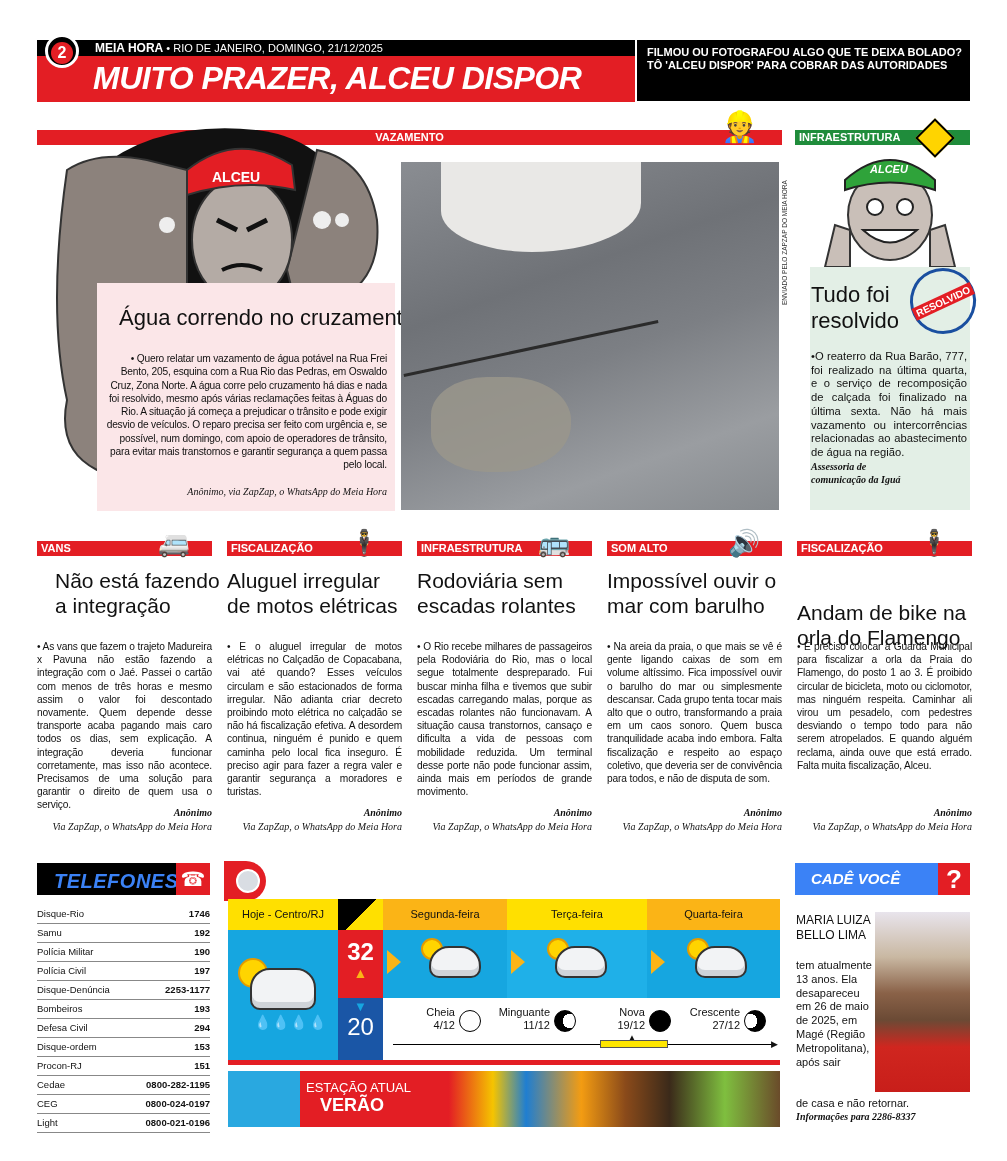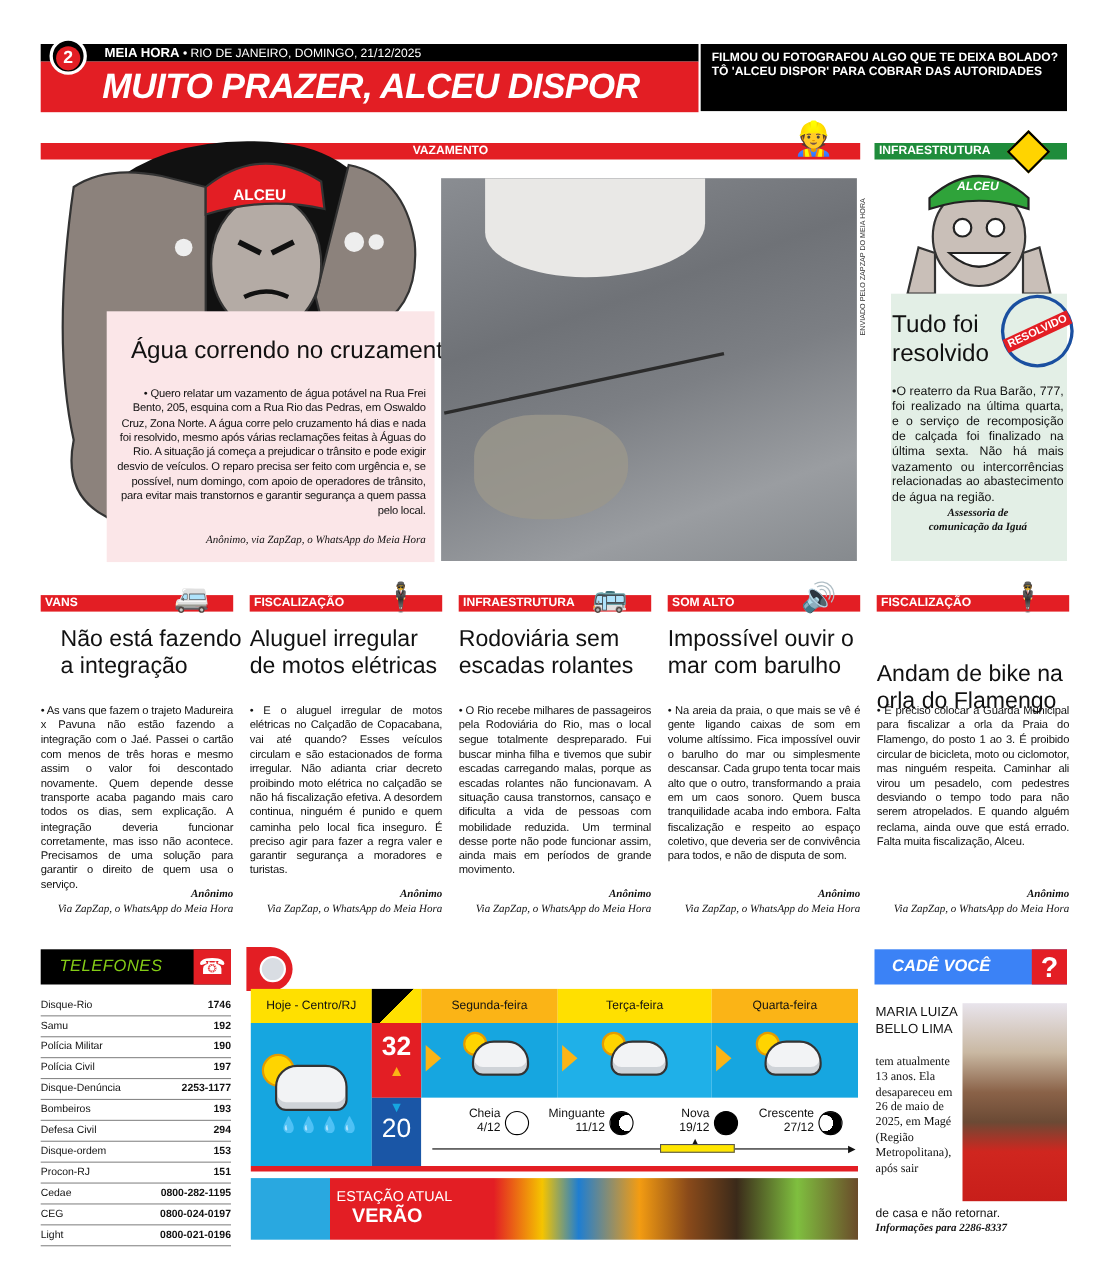--- a/index.html
+++ b/index.html
@@ -30,30 +30,30 @@
 #feature-box{left:97px;top:283px;width:298px;height:228px;background:#fbe6e8}
 #feature-title{left:119px;top:305px;font-size:22px;white-space:nowrap;font-family:"Liberation Sans Narrow","Liberation Sans",sans-serif;color:#111}
 #feature-text{left:104px;top:352px;width:283px;font-size:10.2px;line-height:13.3px;text-align:right;font-family:"Liberation Sans Narrow","Liberation Sans",sans-serif;letter-spacing:-0.2px}
 #feature-sign{left:104px;top:486px;width:283px;text-align:right;font-size:10px;font-style:italic;font-family:"Liberation Serif",serif}
 #photo{left:401px;top:162px;width:378px;height:348px;background:linear-gradient(160deg,#8a8d92 0%,#6f7277 35%,#7c7f84 55%,#9a9da1 80%,#868a8e 100%);overflow:hidden}
 #photo-credit{left:781px;top:165px;width:14px;height:140px;font-size:6.5px;writing-mode:vertical-rl;transform:rotate(180deg);color:#333;white-space:nowrap}
 
 #resolved-box{left:810px;top:267px;width:160px;height:243px;background:#e3efe6}
 #resolved-title{left:811px;top:282px;font-size:22px;line-height:26px;font-family:"Liberation Sans Narrow","Liberation Sans",sans-serif}
 #resolved-text{left:811px;top:350px;width:156px;font-size:11.2px;line-height:13.7px;text-align:justify}
-#resolved-sign{left:811px;top:460px;width:156px;text-align:center;font-size:10px;font-style:italic;font-weight:bold;font-family:"Liberation Serif",serif;line-height:13px}
+#resolved-sign{left:811px;top:460px;width:156px;text-align:left;font-size:10px;font-style:italic;font-weight:bold;font-family:"Liberation Serif",serif;line-height:13px}
 #stamp{left:910px;top:268px;width:66px;height:66px;border-radius:50%;border:3px solid #1a4fa0;transform:rotate(-25deg);display:flex;align-items:center;justify-content:center}
 #stamp span{background:#e31e24;color:#fff;font-size:10px;font-weight:bold;padding:1px 3px}
 .colbar{top:541px;width:175px}
 .col-title{font-size:21px;line-height:25px;font-family:"Liberation Sans Narrow","Liberation Sans",sans-serif;white-space:nowrap}
 .col-text{font-size:10.2px;line-height:13.2px;text-align:justify;font-family:"Liberation Sans Narrow","Liberation Sans",sans-serif;letter-spacing:-0.15px}
 .col-sign{font-size:10px;font-style:italic;font-family:"Liberation Serif",serif;text-align:right;line-height:13px}
 
 #tel-head{left:37px;top:863px;width:173px;height:32px;background:#000}
-#tel-head .t{position:absolute;left:17px;top:7px;color:#84cc16;font-weight:normal;font-style:italic;font-size:15px;letter-spacing:0.5px}
+#tel-head .t{position:absolute;left:17px;top:7px;color:#3b82f6;font-weight:bold;font-style:italic;font-size:20px;letter-spacing:0.5px}
 #tel-head .ic{position:absolute;right:0;top:0;width:34px;height:32px;background:#e31e24;color:#fff;text-align:center;font-size:20px;line-height:32px}
 #tel-list{left:37px;top:905px;width:173px}
 .tel-row{display:flex;justify-content:space-between;font-size:9.5px;height:19px;line-height:17px;border-bottom:1.5px solid #888}
 .tel-row .n{font-weight:bold}
 
 #wx{left:228px;top:863px;width:552px;height:202px}
 #wx-head{left:0;top:0;width:552px;height:36px;background:#000}
 #wx-head .t{position:absolute;left:52px;top:7px;color:#fff;font-weight:bold;font-size:17px;white-space:nowrap;font-family:"Liberation Sans Narrow","Liberation Sans",sans-serif}
 #wx-sun{left:-4px;top:-2px;width:42px;height:40px;background:#e31e24;border-radius:0 20px 20px 0}
 #wx-sun div{position:absolute;left:12px;top:8px;width:24px;height:24px;border-radius:50%;background:#d9dde3;border:2px solid #fff}
@@ -77,21 +77,21 @@
 #wx-redline{left:0;top:197px;width:552px;height:5px;background:#e31e24}
 #wx-season{left:228px;top:1071px;width:552px;height:56px;background:linear-gradient(90deg,#29a8e0 0%,#29a8e0 13%,#e31e24 13%,#e31e24 40%,#f5c400 48%,#1f7ed1 54%,#f39c12 64%,#8a4a1a 72%,#3b2a1a 80%,#7fbf3f 90%,#6a4b2a 100%)}
 #wx-season .l1{position:absolute;left:78px;top:9px;color:#fff;font-size:13px;font-family:"Liberation Sans Narrow","Liberation Sans",sans-serif}
 #wx-season .l2{position:absolute;left:92px;top:24px;color:#fff;font-size:18px;font-weight:bold}
 
 #cad-head{left:795px;top:863px;width:175px;height:32px;background:#3b82f6}
 #cad-head .t{position:absolute;left:16px;top:7px;color:#fff;font-weight:bold;font-style:italic;font-size:15px}
 #cad-head .ic{position:absolute;right:0;top:0;width:32px;height:32px;background:#e31e24;color:#fff;text-align:center;font-size:26px;font-weight:bold;line-height:32px}
 #cad-photo{left:875px;top:912px;width:95px;height:180px;background:linear-gradient(180deg,#e8e4ec 0%,#c9b8a2 25%,#8a6248 45%,#6b4a35 60%,#d0261f 75%,#c81e1a 100%)}
 #cad-name{left:796px;top:913px;font-weight:normal;font-size:12px;line-height:15px}
-#cad-text{left:796px;top:959px;width:78px;font-size:11px;line-height:13.8px;font-family:Liberation Serif, serif}
+#cad-text{left:796px;top:959px;width:78px;font-size:11px;line-height:13.8px;font-family:Liberation Sans, sans-serif}
 #cad-text2{left:796px;top:1097px;font-size:11px;font-family:"Liberation Sans Narrow","Liberation Sans",sans-serif;white-space:nowrap}
 #cad-info{left:796px;top:1111px;font-size:10px;font-style:italic;font-weight:bold;font-family:"Liberation Serif",serif;white-space:nowrap}
 .icon-box{position:absolute;display:flex;align-items:center;justify-content:center}
 </style>
 </head>
 <body>
 
 <div class="abs" id="hdr-left">
   <div class="abs" id="hdr-topbar"></div>
   <div class="abs" id="hdr-redbar"></div>

